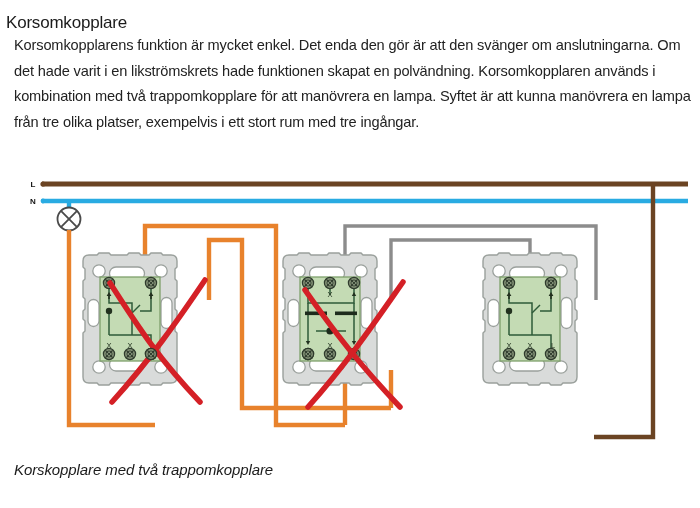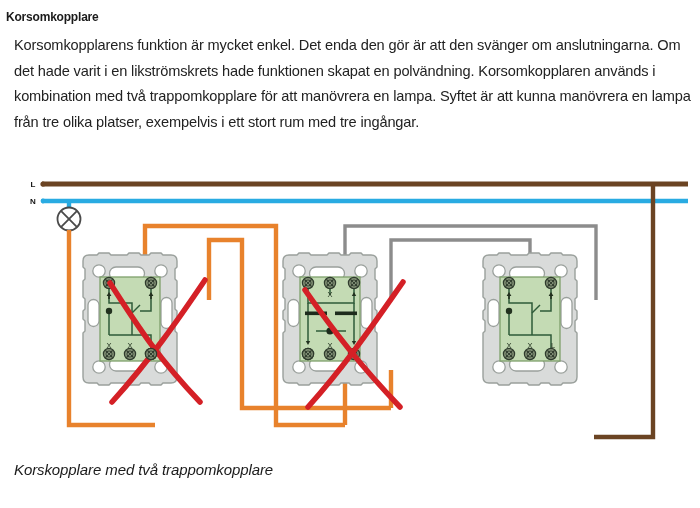--- a/index.html
+++ b/index.html
@@ -7,21 +7,21 @@
     width:700px;height:508px;
     background:#ffffff;
     font-family:"Liberation Sans", sans-serif;
     color:#1a1a1a;
     overflow:hidden;
   }
   #page{position:relative;width:700px;height:508px;}
 
   .heading{
     position:absolute;left:6px;top:2px;
-    font-size:12px;font-weight:bold;letter-spacing:-0.2px;
+    font-size:17px;font-weight:normal;letter-spacing:-0.2px;
     color:#1b1b1b;
   }
 
   .body-text{
     position:absolute;left:14px;top:33px;width:688px;
     font-size:14.6px;line-height:25.5px;
     color:#222222;
     letter-spacing:-0.15px;
   }
 

